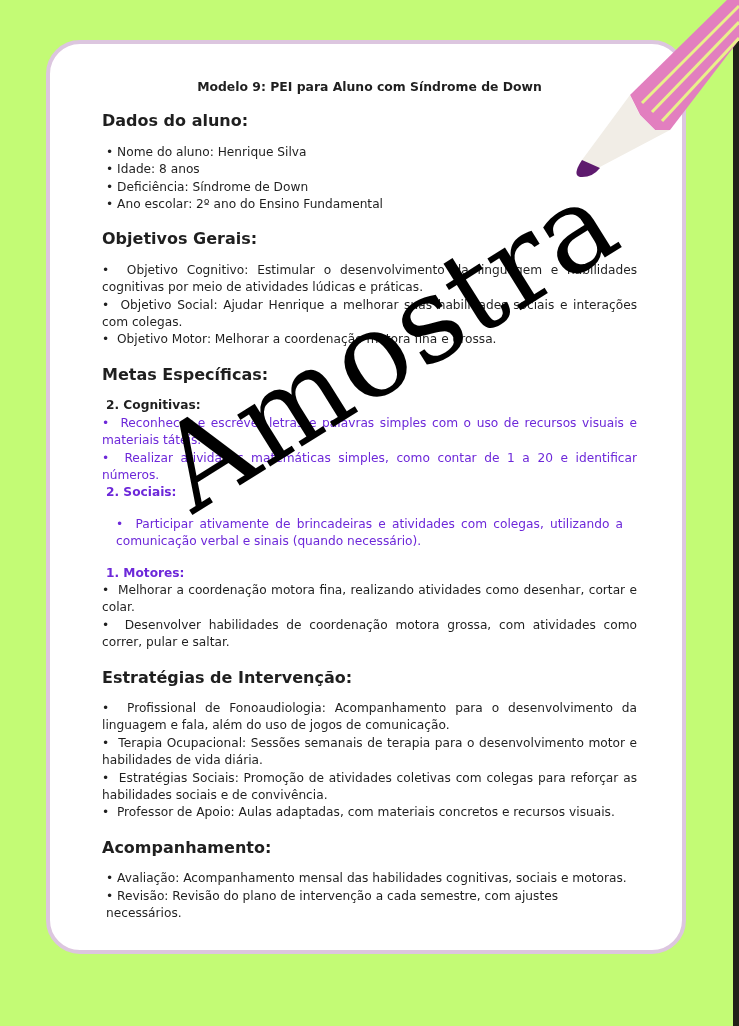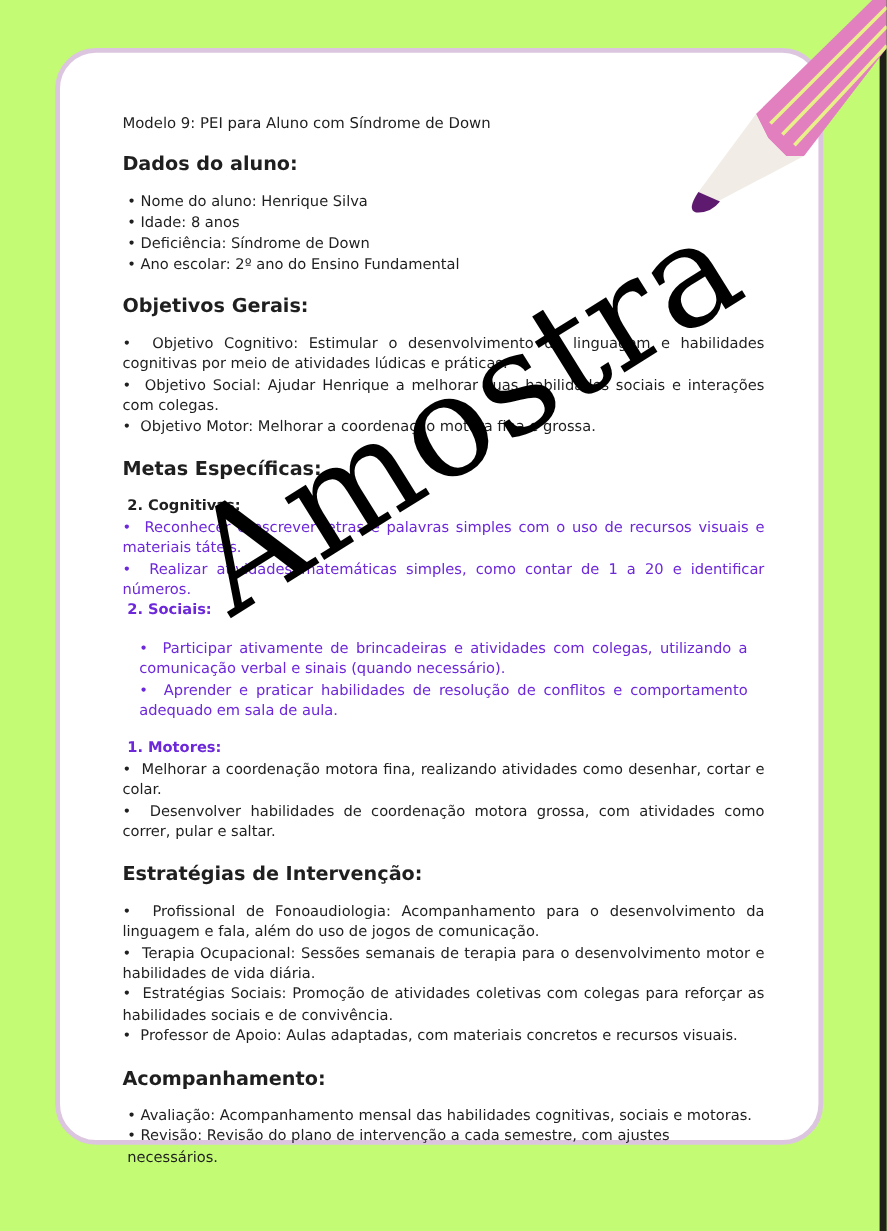--- a/index.html
+++ b/index.html
@@ -11,21 +11,21 @@
   .right-edge { position:absolute; right:0; top:0; width:6px; height:100%; background:#1f2118; }
   .card {
     position:absolute; left:46px; top:40px; width:640px; height:914px;
     background:#ffffff; border:4px solid #dcc6df; border-radius:34px;
     box-sizing:border-box;
   }
   .content {
     position:absolute; left:102px; top:78px; width:535px;
     font-size:12.2px; line-height:17.4px; color:#1f1f1f;
   }
-  .title { font-weight:normal; font-size:12.4px; margin:16px 0 17px 0; }
+  .title { font-weight:bold; font-size:12.4px; margin:0 0 17px 0;text-align:center; }
   .h { font-weight:bold; font-size:16px; margin:0 0 14px 0; }
   ul { list-style:none; margin:0 0 17px 0; padding:0; }
   ul.tight li { padding-left:4px; }
   ul li { position:relative; margin:0; }
   .bul::before { content:"• "; }
   .para { text-align:justify; }
   .sub { font-weight:bold; padding-left:4px; margin:0; }
   .faded { color:#6d28d9; }
   .watermark {
     position:absolute; left:140px; top:430px;
@@ -79,21 +79,20 @@
   <p class="h">Metas Específicas:</p>
   <div style="margin-bottom:17px;">
     <p class="sub">2. Cognitivas:</p>
     <ul style="margin:0;">
       <li class="bul para faded">&nbsp;<span>Reconhecer e escrever letras e palavras simples com o uso de recursos visuais e materiais táteis.</span></li>
       <li class="bul para faded">&nbsp;<span>Realizar atividades matemáticas simples, como contar de 1 a 20 e identificar números.</span></li>
     </ul>
     <p class="sub faded">2. Sociais:</p>
     <ul style="margin:14px;">
       <li class="bul para faded">&nbsp;<span>Participar ativamente de brincadeiras e atividades com colegas, utilizando a comunicação verbal e sinais (quando necessário).</span></li>
-      <li class="bul para faded">&nbsp;<span>Aprender e praticar habilidades de resolução de conflitos e comportamento adequado em sala de aula.</span></li>
     </ul>
     <p class="sub faded">1. Motores:</p>
     <ul style="margin:0;">
       <li class="bul para">&nbsp;<span>Melhorar a coordenação motora fina, realizando atividades como desenhar, cortar e colar.</span></li>
       <li class="bul para">&nbsp;<span>Desenvolver habilidades de coordenação motora grossa, com atividades como correr, pular e saltar.</span></li>
     </ul>
   </div>
 
   <p class="h">Estratégias de Intervenção:</p>
   <ul>

